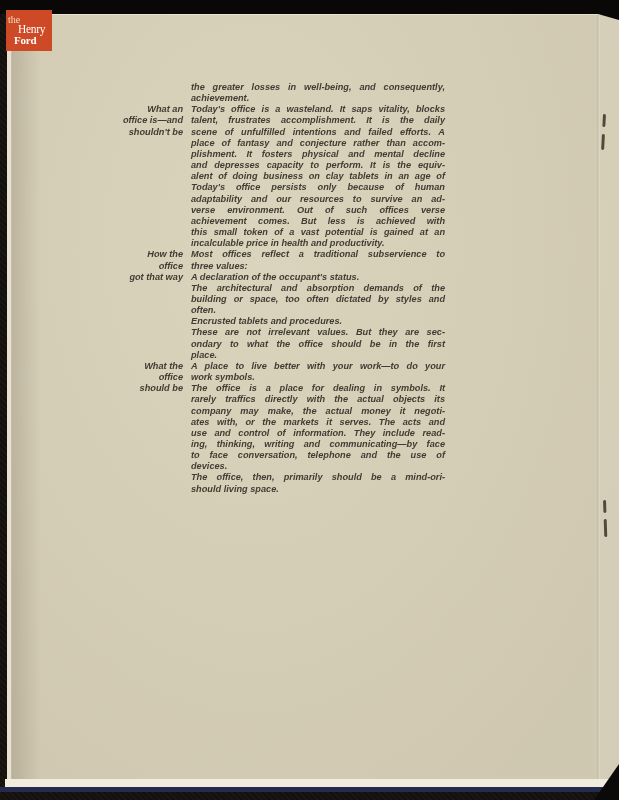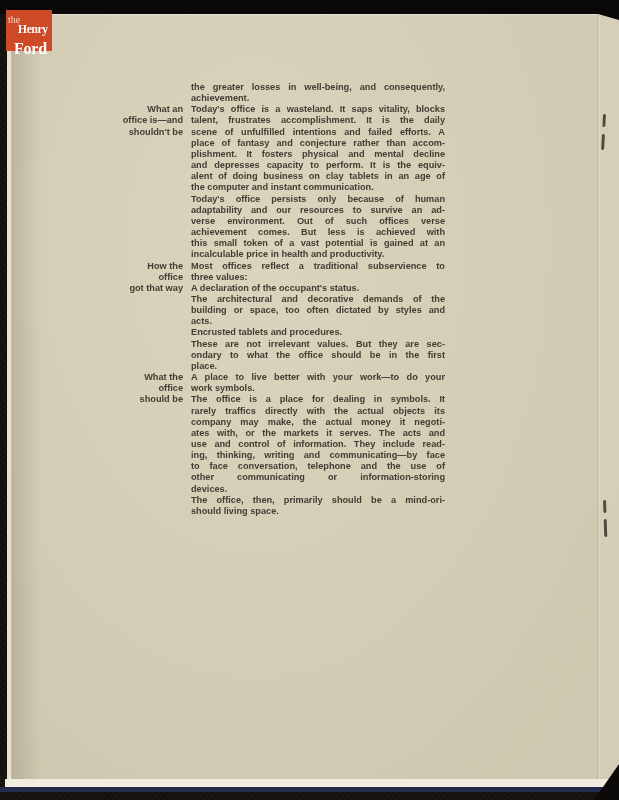--- a/index.html
+++ b/index.html
@@ -26,25 +26,25 @@
   .gutter-shadow{position:absolute;left:0;top:0;width:30px;height:100%;
     background:linear-gradient(to right,rgba(60,50,35,0.16),rgba(60,50,35,0));}
   .fold{position:absolute;left:586px;top:0;width:3px;height:100%;
     background:linear-gradient(to right,rgba(80,70,50,0.12),rgba(255,255,255,0.30));}
   .right-light{position:absolute;left:589px;top:0;width:19px;height:100%;background:rgba(255,255,250,0.10);}
 
   
   .logo{position:absolute;left:6px;top:10px;width:46px;height:41px;background:var(--logo-red);
     font-family:"Liberation Serif","DejaVu Serif",serif;color:#fff;z-index:5;}
   .logo .the{position:absolute;left:2px;top:4px;font-size:10px;font-weight:400;color:#f2dcc0;}
-  .logo .henry{position:absolute;left:12px;top:13px;font-size:11.5px;font-weight:700;letter-spacing:-0.3px;}
-  .logo .ford{position:absolute;left:8px;top:24px;font-size:16px;font-weight:700;letter-spacing:-0.2px;margin-top:6px;}
-
-  
-  .content{position:absolute;left:100px;top:68px;width:334px;color:var(--text);}
+  .logo .henry{position:absolute;left:12px;top:13px;font-size:11.5px;font-weight:400;letter-spacing:-0.3px;}
+  .logo .ford{position:absolute;left:8px;top:24px;font-size:11px;font-weight:700;letter-spacing:-0.2px;}
+
+  
+  .content{position:absolute;left:100px;top:68px;width:334px;color:var(--text);font-style:italic;}
   .row{display:flex;height:11.16px;}
   .cell{font-size:9.2px;font-weight:700;line-height:11.16px;letter-spacing:0;}
   .cell.label{width:72px;margin-right:8px;text-align:right;white-space:nowrap;}
   .cell.body{width:254px;text-align:justify;text-align-last:justify;white-space:normal;overflow:visible;}
   .cell.body.para-end{text-align-last:left;}
 
   
   .staple{position:absolute;width:4px;}
   .staple .bar{position:absolute;left:0;width:3px;background:#53483a;border-radius:2px;
     box-shadow:0 0 1px rgba(255,255,255,0.4);}
@@ -108,24 +108,20 @@
         <div class="row">
     <div class="cell label"></div>
     <div class="cell body">and depresses capacity to perform. It is the equiv-</div>
   </div>
         <div class="row">
     <div class="cell label"></div>
     <div class="cell body">alent of doing business on clay tablets in an age of</div>
   </div>
         <div class="row">
     <div class="cell label"></div>
-    <div class="cell body para-end">the computer and instant communication.</div>
-  </div>
-        <div class="row">
-    <div class="cell label"></div>
     <div class="cell body">Today's office persists only because of human</div>
   </div>
         <div class="row">
     <div class="cell label"></div>
     <div class="cell body">adaptability and our resources to survive an ad-</div>
   </div>
         <div class="row">
     <div class="cell label"></div>
     <div class="cell body">verse environment. Out of such offices verse</div>
   </div>
@@ -148,29 +144,29 @@
         <div class="row">
     <div class="cell label">office</div>
     <div class="cell body para-end">three values:</div>
   </div>
         <div class="row">
     <div class="cell label">got that way</div>
     <div class="cell body para-end">A declaration of the occupant's status.</div>
   </div>
         <div class="row">
     <div class="cell label"></div>
-    <div class="cell body">The architectural and decorative demands of the</div>
+    <div class="cell body">The architectural and absorption demands of the</div>
   </div>
         <div class="row">
     <div class="cell label"></div>
     <div class="cell body">building or space, too often dictated by styles and</div>
   </div>
         <div class="row">
     <div class="cell label"></div>
-    <div class="cell body para-end">acts.</div>
+    <div class="cell body para-end">often.</div>
   </div>
         <div class="row">
     <div class="cell label"></div>
     <div class="cell body para-end">Encrusted tablets and procedures.</div>
   </div>
         <div class="row">
     <div class="cell label"></div>
     <div class="cell body">These are not irrelevant values. But they are sec-</div>
   </div>
         <div class="row">
@@ -209,24 +205,20 @@
     <div class="cell label"></div>
     <div class="cell body">use and control of information. They include read-</div>
   </div>
         <div class="row">
     <div class="cell label"></div>
     <div class="cell body">ing, thinking, writing and communicating—by face</div>
   </div>
         <div class="row">
     <div class="cell label"></div>
     <div class="cell body">to face conversation, telephone and the use of</div>
-  </div>
-        <div class="row">
-    <div class="cell label"></div>
-    <div class="cell body">other communicating or information-storing</div>
   </div>
         <div class="row">
     <div class="cell label"></div>
     <div class="cell body para-end">devices.</div>
   </div>
         <div class="row">
     <div class="cell label"></div>
     <div class="cell body">The office, then, primarily should be a mind-ori-</div>
   </div>
         <div class="row">

